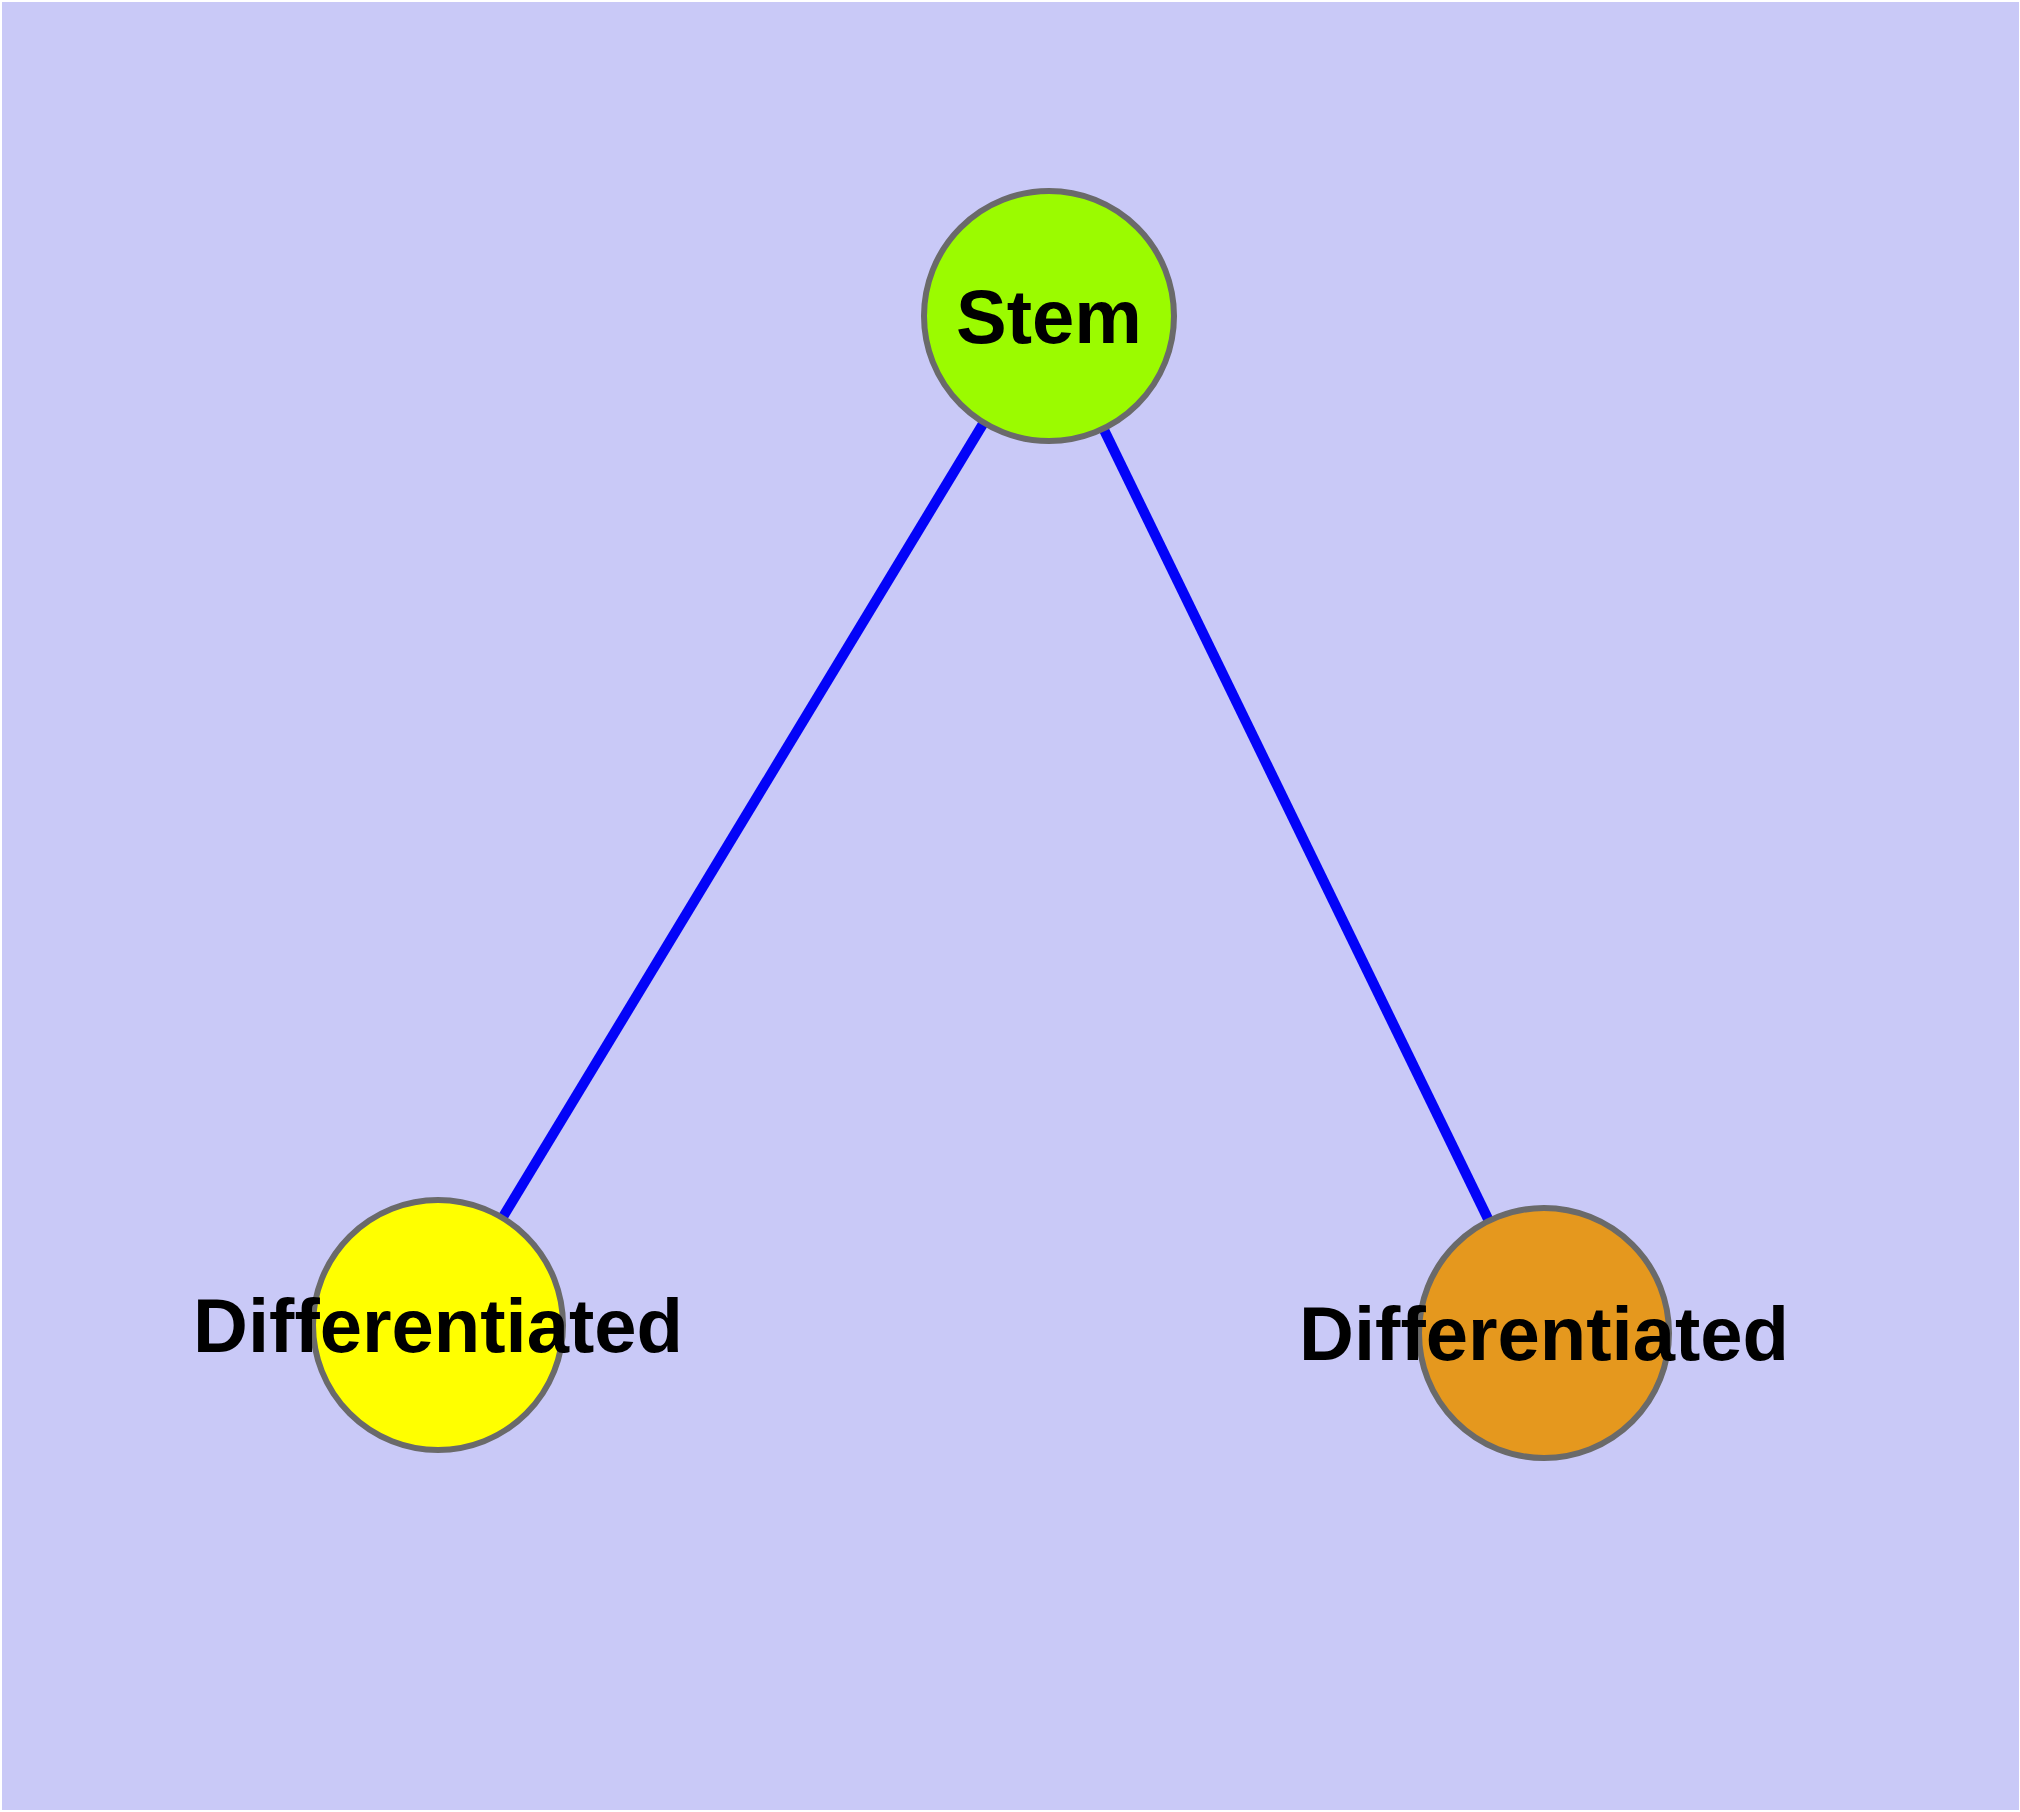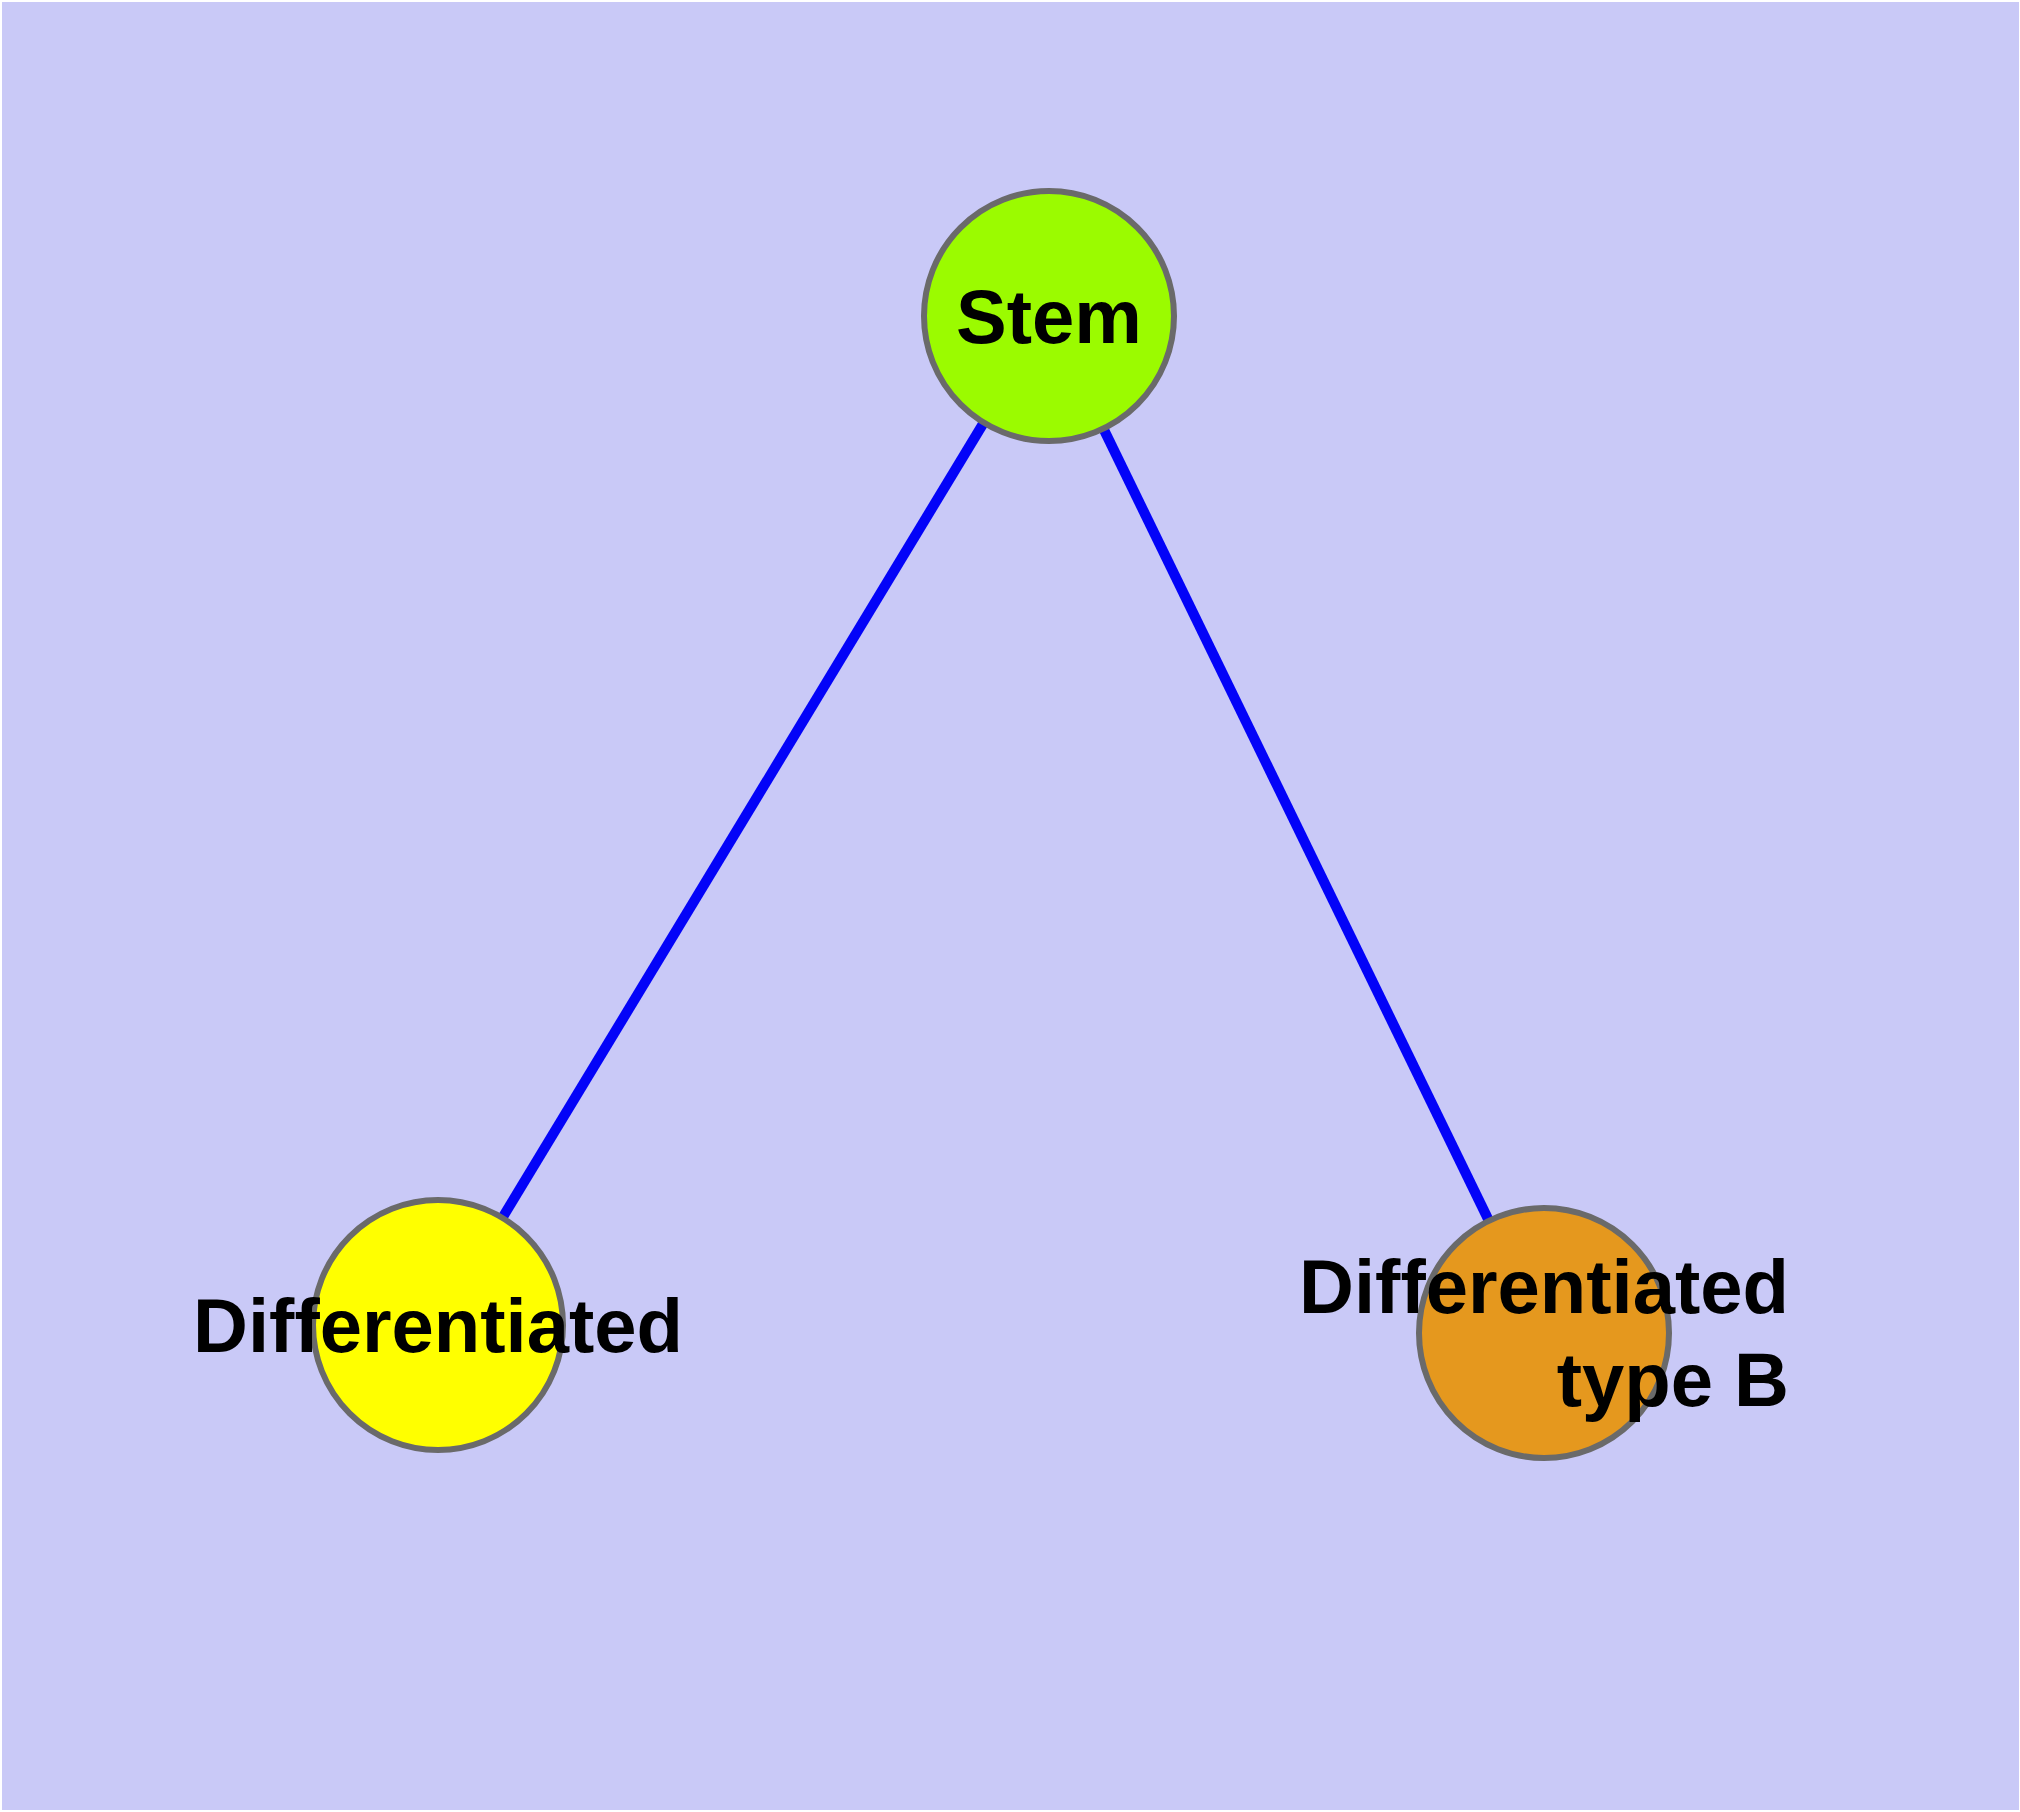--- a/index.html
+++ b/index.html
@@ -38,21 +38,21 @@
     transform: translate(-50%, -50%);
     display: flex;
     align-items: center;
     justify-content: center;
   }
   .node-label {
     font-weight: bold;
     font-size: 76px;
     line-height: 93px;
     color: #000000;
-    text-align: right;
+    text-align: center;
     white-space: nowrap;
   }
   #node-stem   { left: 1047px; top: 314px; }
   #node-type-a { left: 436px;  top: 1323px; }
   #node-type-b { left: 1542px; top: 1331px; }
 </style>
 </head>
 <body>
 
 <div class="canvas" style="background-color: rgb(201, 201, 247);">
@@ -70,18 +70,17 @@
 
   <div class="node" id="node-type-a" style="background-color: rgb(255, 255, 0); border-color: rgb(106, 106, 106);">
     <div class="node-label" style="color: rgb(0, 0, 0);">
       <span>Differentiated</span><br>
     </div>
   </div>
 
   <div class="node" id="node-type-b" style="background-color: rgb(229, 152, 30); border-color: rgb(106, 106, 106);">
     <div class="node-label" style="color: rgb(0, 0, 0);">
       <span>Differentiated</span><br>
-      <span>type B</span>
     </div>
   </div>
 
 </div>
 
 
 </body></html>

